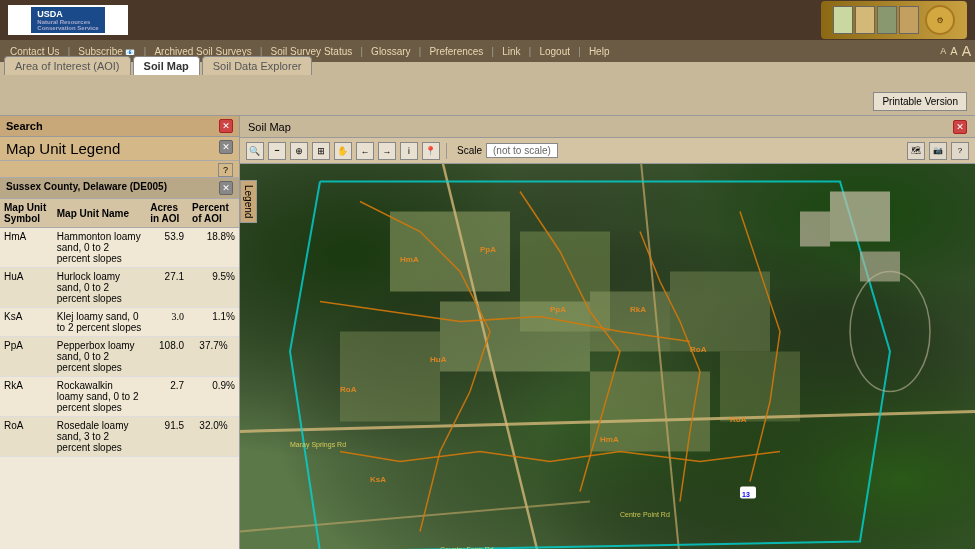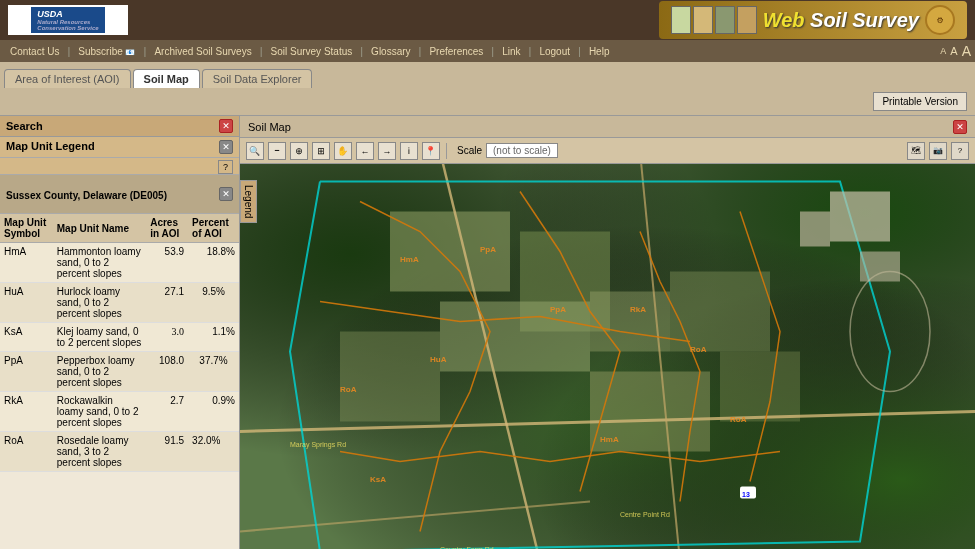--- a/index.html
+++ b/index.html
@@ -1,56 +1,56 @@
 <!DOCTYPE html>
 <html><head>
   <meta charset="utf-8">
   <style>
     * { margin: 0; padding: 0; box-sizing: border-box; }
     body { font-family: Arial, sans-serif; font-size: 11px; background: #c8b89a; width: 975px; height: 549px; overflow: hidden; }
 
     
     #header { background: #4a3728; height: 40px; display: flex; align-items: center; justify-content: space-between; padding: 0 8px; }
-    #header-left { display: flex; align-items: center; gap: 4px; font-style: italic; }
+    #header-left { display: flex; align-items: center; gap: 4px; }
     #usda-logo { width: 120px; height: 30px; background: white; display: flex; align-items: center; justify-content: center; font-size: 9px; color: #333; font-weight: bold; }
 
     
     #top-nav { background: #6b5a44; height: 22px; display: flex; align-items: center; padding: 0 4px; gap: 2px; }
     .nav-item { color: #e8d8b0; font-size: 10px; padding: 2px 6px; cursor: pointer; text-decoration: none; }
     .nav-sep { color: #998; }
 
     
-    #tabs { background: #c8b89a; height: 26px; display: flex; align-items: flex-end; padding: 0 4px; gap: 2px; }
+    #tabs { background: #c8b89a; height: 26px; display: flex; align-items: flex-end; padding: 13px 4px; gap: 2px; }
     .tab { padding: 3px 10px; font-size: 11px; cursor: pointer; border-radius: 4px 4px 0 0; border: 1px solid #888; border-bottom: none; }
     .tab-inactive { background: #d4c4a4; color: #555; }
     .tab-active { background: white; color: #333; font-weight: bold; }
 
     
     #action-bar { background: #c8b89a; height: 28px; display: flex; align-items: center; justify-content: flex-end; padding: 0 8px; gap: 4px; border-bottom: 1px solid #999; }
     .action-btn { background: #e8e0d0; border: 1px solid #888; padding: 3px 8px; font-size: 10px; cursor: pointer; }
 
     
     #main { display: flex; height: calc(549px - 40px - 22px - 26px - 28px); }
 
     
     #left-panel { width: 240px; background: #f0e8d8; border-right: 1px solid #999; overflow-y: auto; flex-shrink: 0; }
 
     
     #search-header { background: #c8a878; padding: 3px 6px; display: flex; justify-content: space-between; align-items: center; border-bottom: 1px solid #999; }
     #search-header span { font-weight: bold; font-size: 11px; }
 
     
     #map-unit-legend { background: #d4b888; padding: 3px 6px; display: flex; justify-content: space-between; border-bottom: 1px solid #aaa; }
-    #map-unit-legend span { font-weight: bold; font-size: 11px; }
+    #map-unit-legend span { font-weight: normal; font-size: 15px; }
 
     
     .legend-help { background: #d4b888; padding: 2px 6px; text-align: right; border-bottom: 1px solid #aaa; }
 
     
-    #county-header { background: #b8a888; padding: 12px 6px; display: flex; justify-content: space-between; align-items: flex-end; border-bottom: 1px solid #aaa; }
+    #county-header { background: #b8a888; padding: 3px 6px; display: flex; justify-content: space-between; align-items: flex-start; border-bottom: 1px solid #aaa; }
     #county-header span { font-weight: bold; font-size: 10px; }
 
     
     #legend-table { width: 100%; border-collapse: collapse; font-size: 10px; }
     #legend-table th { background: #d4c4a4; padding: 3px 4px; text-align: left; border-bottom: 1px solid #aaa; font-weight: bold; font-size: 10px; }
     #legend-table td { padding: 3px 4px; border-bottom: 1px solid #ddd; vertical-align: top; }
     #legend-table tr:nth-child(even) td { background: #e8dfc8; }
     #legend-table tr:nth-child(odd) td { background: #f0e8d4; }
     .totals-row td { background: #c8b898 !important; font-weight: bold; }
 
@@ -89,23 +89,20 @@
       </div>
     </div>
   </div>
   <div id="wss-header-right">
     <div style="background: linear-gradient(to right, #8B6914, #c8a040); padding: 4px 12px; border-radius: 4px; display:flex; align-items:center; gap:6px;">
       <div style="display:flex;gap:2px;">
         <div style="width:20px;height:28px;background:#c8d8a0;border:1px solid #666;"></div>
         <div style="width:20px;height:28px;background:#d4b878;border:1px solid #666;"></div>
         <div style="width:20px;height:28px;background:#8a9870;border:1px solid #666;"></div>
         <div style="width:20px;height:28px;background:#c4a060;border:1px solid #666;"></div>
-      </div>
-      <div style="color:white;font-size:20px;font-weight:bold;font-style:italic;text-shadow:1px 1px 2px #333;">
-        <span style="color:#f0e030;">Web</span> Soil Survey
       </div>
       <div style="width:30px;height:30px;background:#d4a840;border-radius:50%;border:2px solid #a87820;display:flex;align-items:center;justify-content:center;font-size:8px;color:#5a3000;">⚙</div>
     </div>
   </div>
 </div>
 
 <div id="top-nav">
   <a class="nav-item">Contact Us</a>
   <span class="nav-sep">|</span>
   <a class="nav-item">Subscribe <span style="font-size:8px;color:#f8a030;">📧</span></a>
@@ -175,21 +172,21 @@
       <tr>
     <td>HmA</td>
     <td>Hammonton loamy sand, 0 to 2 percent slopes</td>
     <td style="text-align:right;">53.9</td>
     <td style="text-align:right;">18.8%</td>
   </tr>
           <tr>
     <td>HuA</td>
     <td>Hurlock loamy sand, 0 to 2 percent slopes</td>
     <td style="text-align:right;">27.1</td>
-    <td style="text-align:center;">9.5%</td>
+    <td style="text-align:right;">9.5%</td>
   </tr>
           <tr>
     <td>KsA</td>
     <td>Klej loamy sand, 0 to 2 percent slopes</td>
     <td style="text-align:right;font-family:Liberation Serif, serif;">3.0</td>
     <td style="text-align:right;">1.1%</td>
   </tr>
           <tr>
     <td>PpA</td>
     <td>Pepperbox loamy sand, 0 to 2 percent slopes</td>
@@ -199,21 +196,21 @@
           <tr>
     <td>RkA</td>
     <td>Rockawalkin loamy sand, 0 to 2 percent slopes</td>
     <td style="text-align:right;">2.7</td>
     <td style="text-align:right;">0.9%</td>
   </tr>
           <tr>
     <td>RoA</td>
     <td>Rosedale loamy sand, 3 to 2 percent slopes</td>
     <td style="text-align:right;">91.5</td>
-    <td style="text-align:left;">32.0%</td>
+    <td style="text-align:center;">32.0%</td>
   </tr>
         </tbody>
     </table>
   </div>
 
   <div id="map-panel">
 
     <div id="map-header">
       <span>Soil Map</span>
       <div class="close-btn">✕</div>

